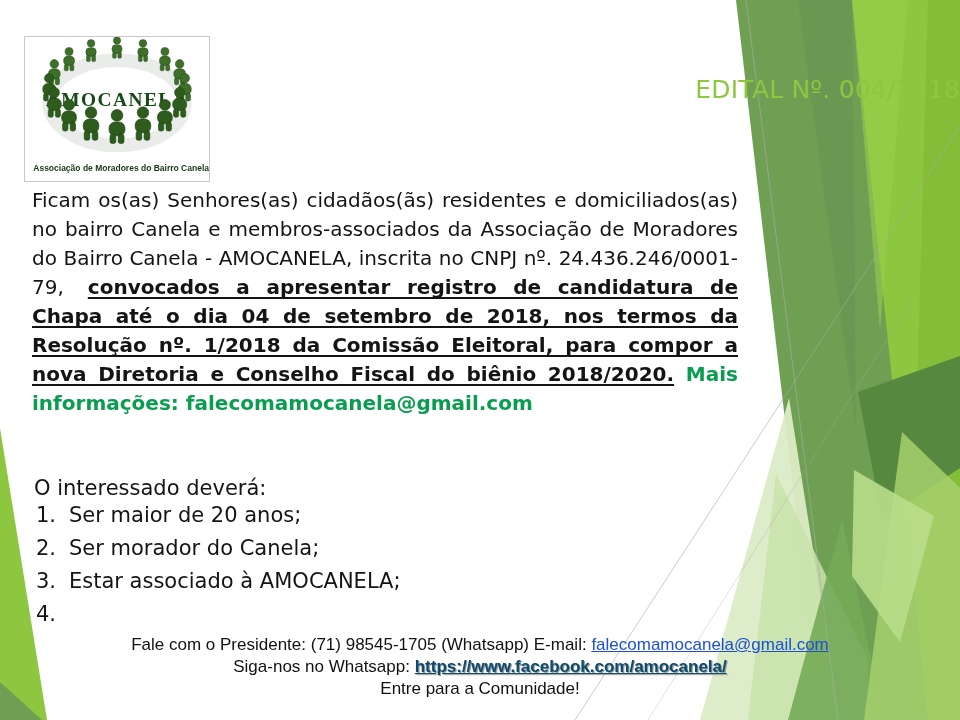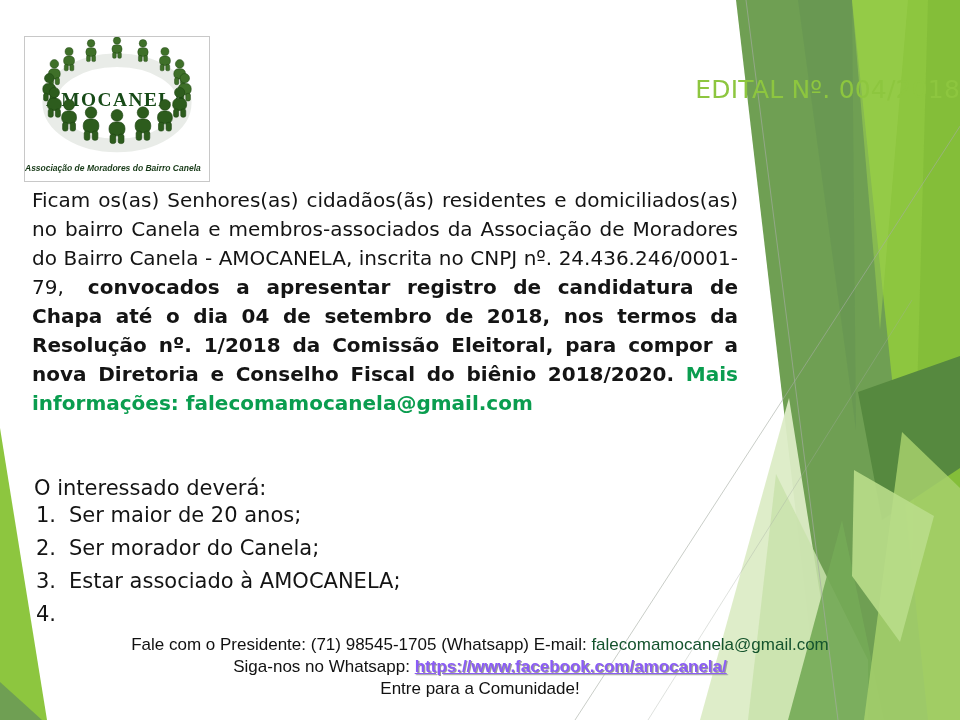--- a/index.html
+++ b/index.html
@@ -11,59 +11,59 @@
 
   
   .logo{
     position:absolute;left:24px;top:36px;width:186px;height:146px;
     background:#ffffff;border:1px solid #c8c8c8;box-sizing:border-box;
     display:flex;flex-direction:column;align-items:center;
   }
   .logo svg{display:block;width:184px;height:124px;}
   .logo-caption{
     font-family:"Liberation Sans",sans-serif;font-size:8.5px;font-weight:bold;
-    color:#163916;text-align:left;line-height:14px;width:100%;font-style:italic;
+    color:#163916;text-align:right;line-height:14px;width:100%;
   }
 
   
   .title{
     position:absolute;left:0;top:74px;width:960px;text-align:right;
     color:#8dc63f;font-size:25px;line-height:31px;letter-spacing:0.2px;
   }
 
   
   .body-par{
     position:absolute;left:32px;top:186px;width:706px;margin:0;
     font-size:20px;line-height:29px;text-align:justify;color:#141414;
   }
   .emph{
-    font-weight:bold;
+    font-weight:bold;text-decoration:underline;
     text-decoration-thickness:2px;text-underline-offset:3px;
     text-decoration-skip-ink:none;
     margin-left:8px;
   }
   .more{font-weight:bold;color:#0a9d4f;}
 
   .req-heading{
     position:absolute;left:34px;top:476px;font-size:21px;color:#141414;
   }
   .req-list{position:absolute;left:36px;top:503px;font-size:21px;}
   .req-item{display:flex;height:33px;align-items:flex-start;}
   .req-num{width:24px;flex:0 0 24px;}
   .req-text{padding-left:9px;}
 
   
   .footer{
     position:absolute;left:0;top:634px;width:960px;text-align:center;
     font-family:"Liberation Sans",sans-serif;font-size:17px;line-height:22px;
     color:#111111;
   }
-  .email-link{color:#14532d;cursor:pointer;text-align:center;}
+  .email-link{color:#1d4ed8;text-decoration:underline;cursor:pointer;text-align:center;}
   .fb-link{
-    color:#8b5cf6;font-weight:bold;text-decoration:underline;cursor:pointer;
+    color:#0c4a6e;font-weight:bold;text-decoration:underline;cursor:pointer;
     text-shadow:1.2px 1.2px 0 #9b9b9b;
   }
 </style>
 </head>
 <body>
 
 <div class="slide">
 
   <svg class="deco" viewBox="0 0 960 720" aria-hidden="true">
 

